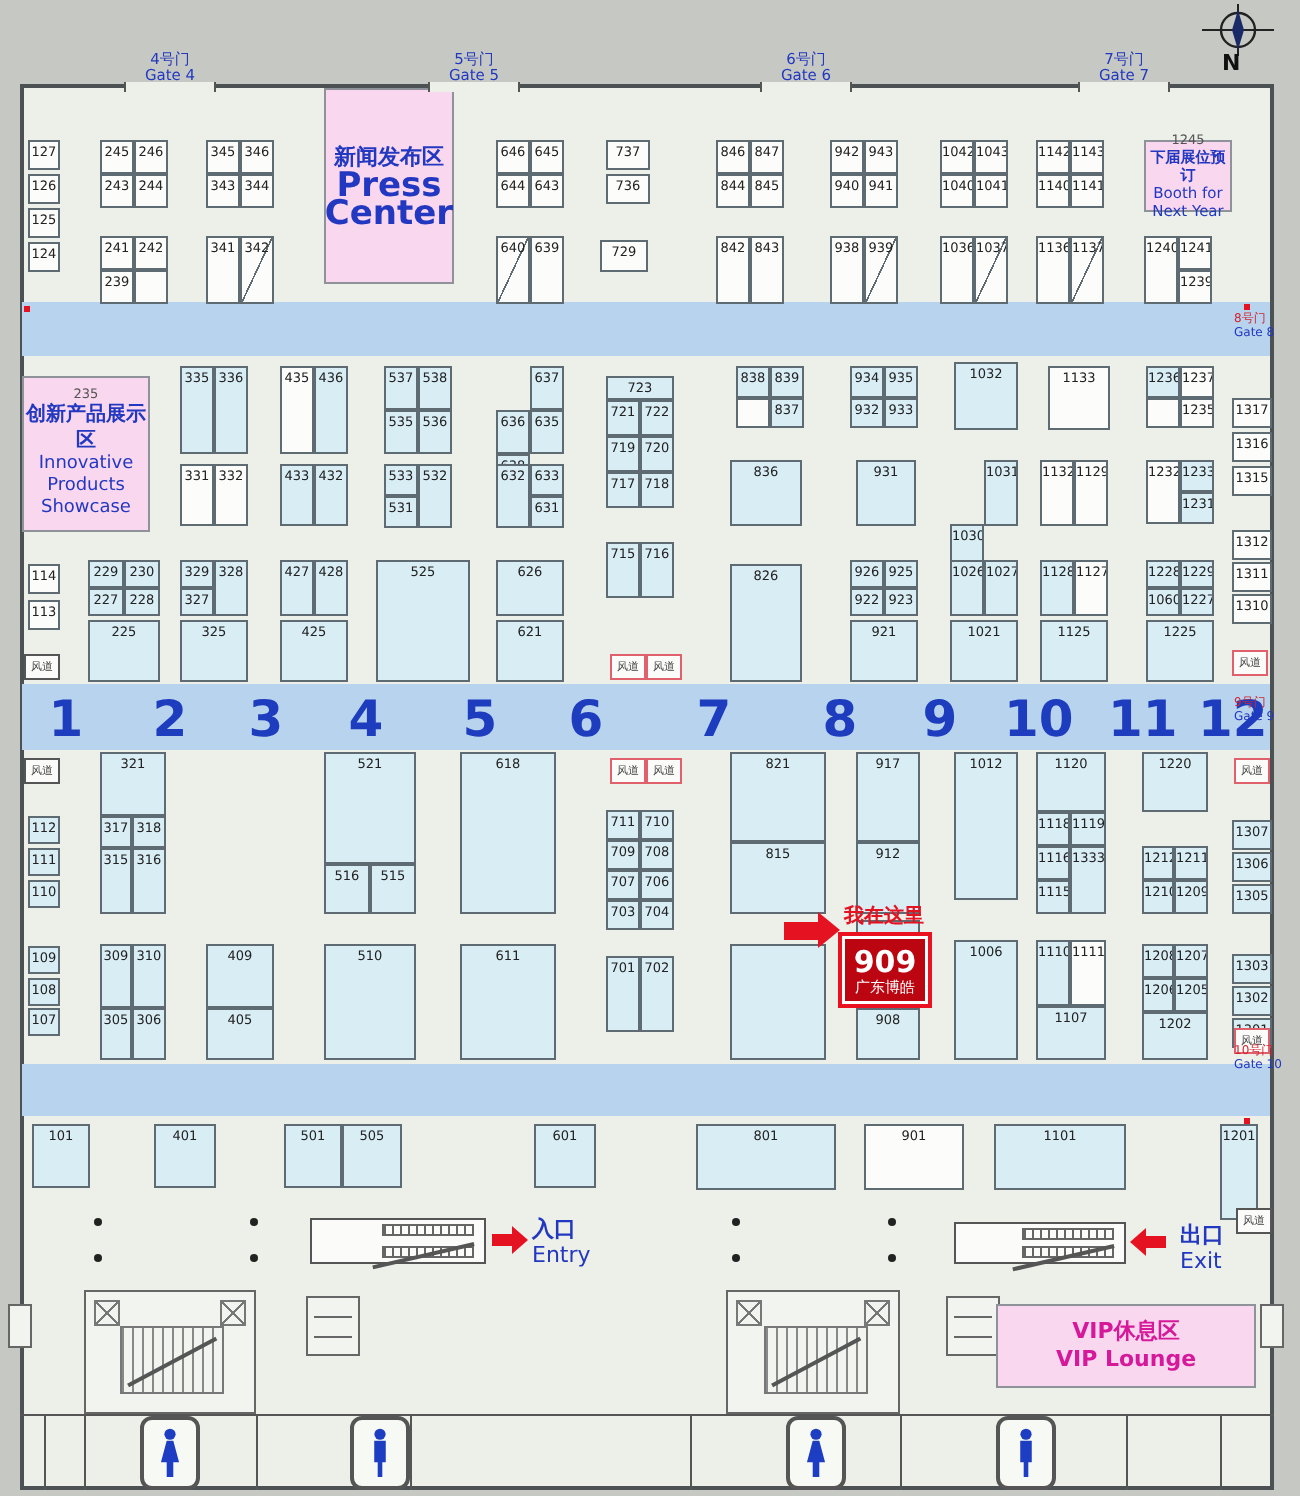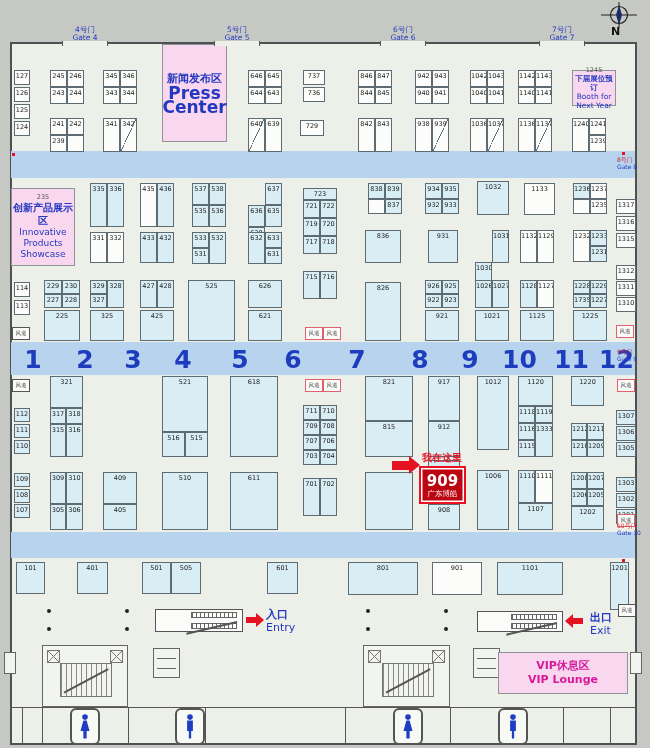--- a/index.html
+++ b/index.html
@@ -565,21 +565,21 @@
     <div class="booth cy" style="left: 520px; top: 310px; width: 34px; height: 31px;">
       <span>1125</span>
     </div>
     <div class="booth cy" style="left: 573px; top: 280px; width: 17px; height: 14px;">
       <span>1228</span>
     </div>
     <div class="booth cy" style="left: 590px; top: 280px; width: 17px; height: 14px;">
       <span>1229</span>
     </div>
     <div class="booth cy" style="left: 573px; top: 294px; width: 17px; height: 14px;">
-      <span>1735</span>
+      <span>1060</span>
     </div>
     <div class="booth cy" style="left: 590px; top: 294px; width: 17px; height: 14px;">
       <span>1227</span>
     </div>
     <div class="booth cy" style="left: 573px; top: 310px; width: 34px; height: 31px;">
       <span>1225</span>
     </div>
     <div class="booth cy" style="left: 14px; top: 408px; width: 16px; height: 14px;">
       <span>112</span>
     </div>

